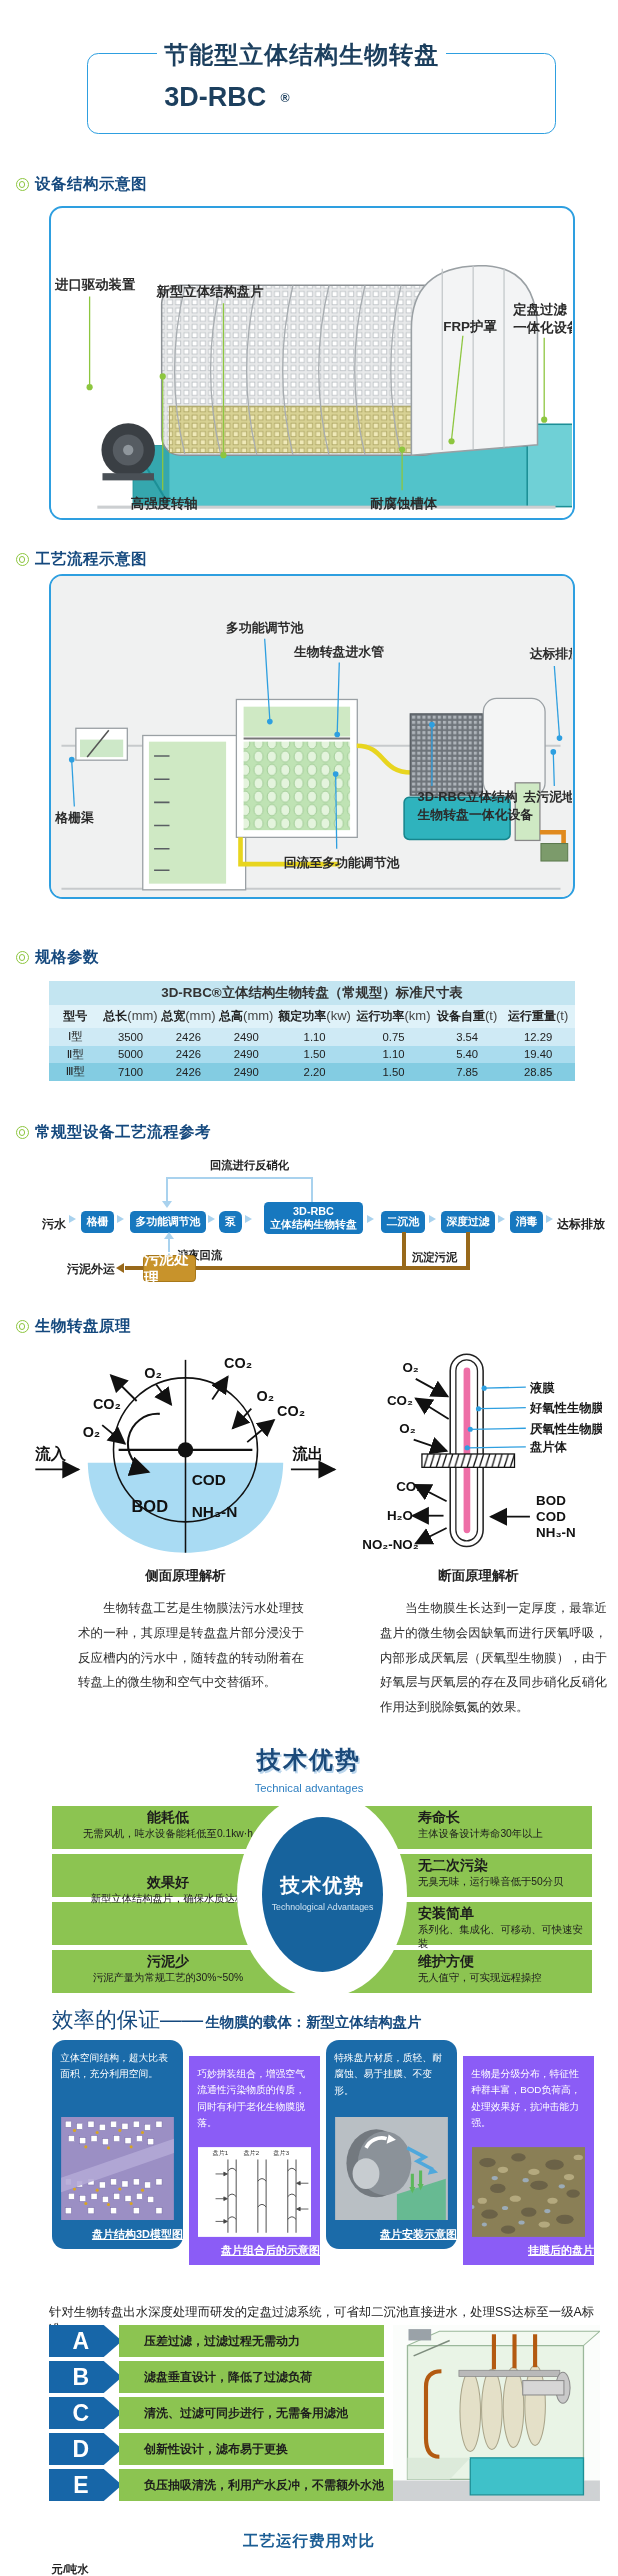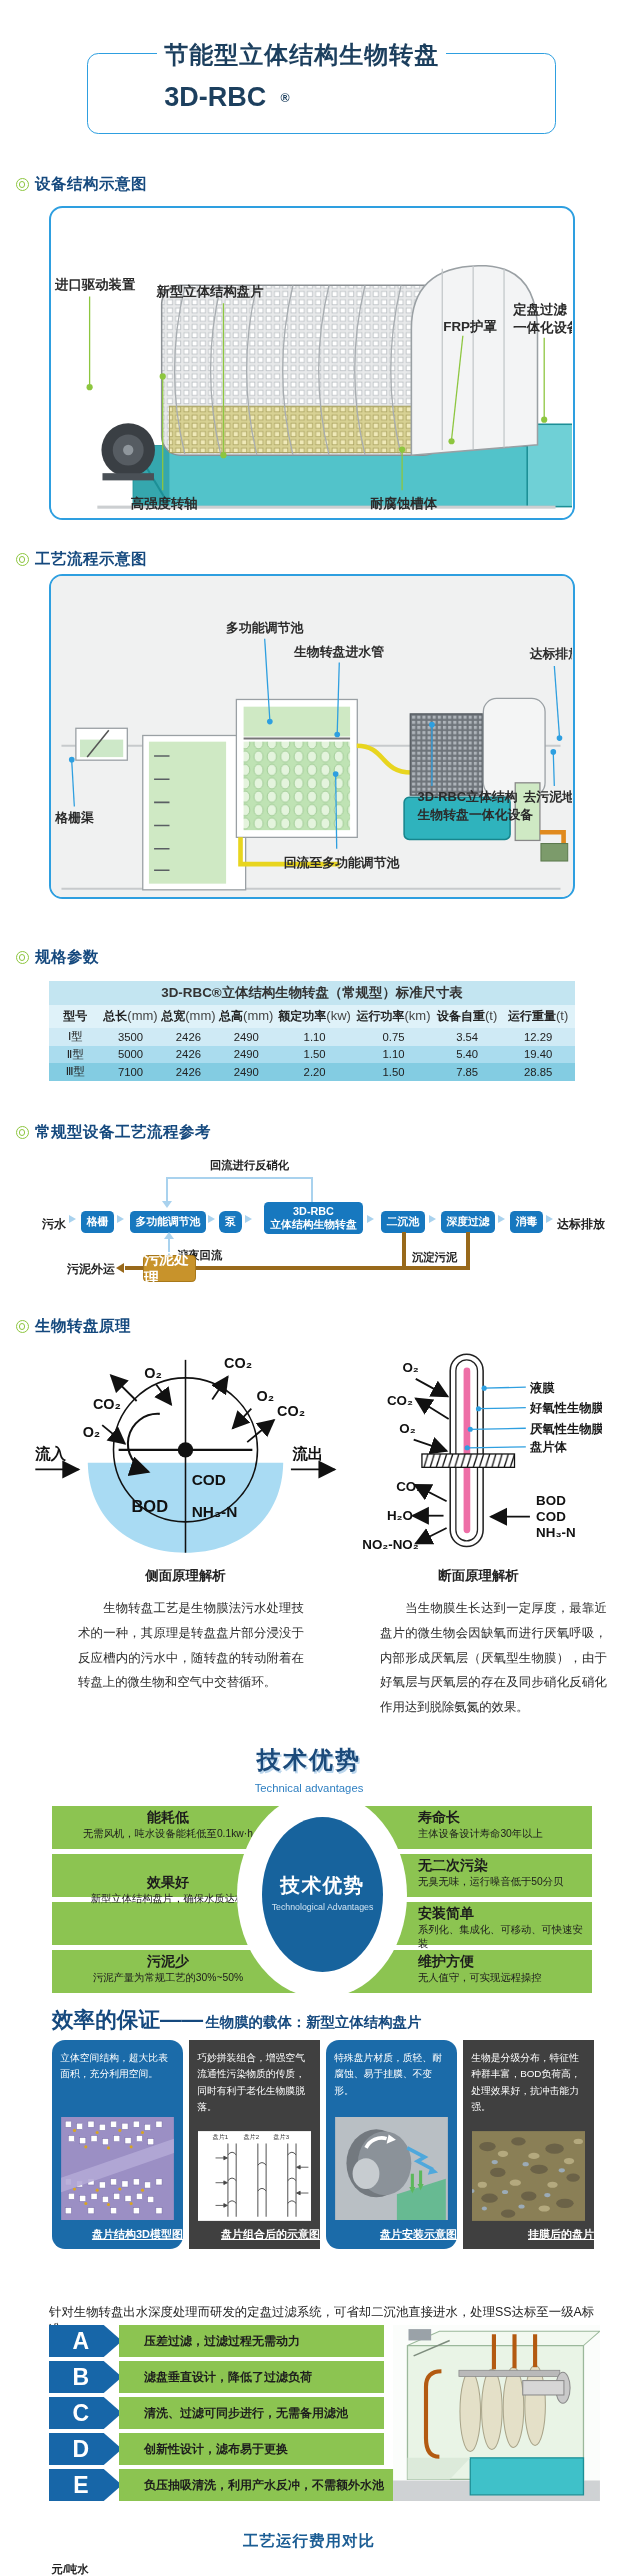--- a/index.html
+++ b/index.html
@@ -42,25 +42,25 @@
   .adv-sub { font-size:11.3px; color:#2e7fc1; }
   .adv-row { background:#8cc451; }
   .adv-t { font-size:14px; font-weight:bold; color:#1c1c1c; }
   .adv-d { font-size:10.3px; color:#1c1c1c; }
   .adv-ellipse-white { background:#fff; border-radius:50%; }
   .adv-ellipse-blue { background:#17639d; border-radius:50%; }
   
   .card { color:#fff; }
   .card .ctext { font-size:9.8px; line-height:1.65; padding:10.3px 8.2px 0 8.2px; }
   .card .ccap { font-size:11px; font-weight:bold; text-align:right;text-decoration:underline; }
-  .card-blue { background:#1b6ba9;border-radius:13px; } .card-green { background:#404040; }
+  .card-blue { background:#1b6ba9;border-radius:13px; } .card-green { background:#8b5cf6;margin-top:16px; }
   
   .badge { background:#1766a8; color:#fff; font-size:23px; font-weight:bold; display:flex; align-items:center; justify-content:center; clip-path:polygon(0 0,75% 0,100% 50%,75% 100%,0 100%); padding-right:9.3px; }
   .dbar { background:#8cc451; color:#1d1d1d; font-size:12px; font-weight:bold; display:flex; align-items:center; padding-left:25px; }
-  .deep-h1 { font-size:20.6px; font-weight:bold; color:#15497e; }
+  .deep-h1 { font-size:20.6px; font-weight:normal; color:#15497e; }
   .deep-h2 { font-size:14.4px; font-weight:bold; color:#15497e; }
   .deep-intro { font-size:12.4px; color:#222; }
   .chart-title { font-size:15.5px; font-weight:bold; color:#1b5d94; letter-spacing:1px; }
   svg text { font-family:"Liberation Sans","DejaVu Sans",sans-serif; }
 </style>
 </head>
 <body>
 
 <div id="page">
 

